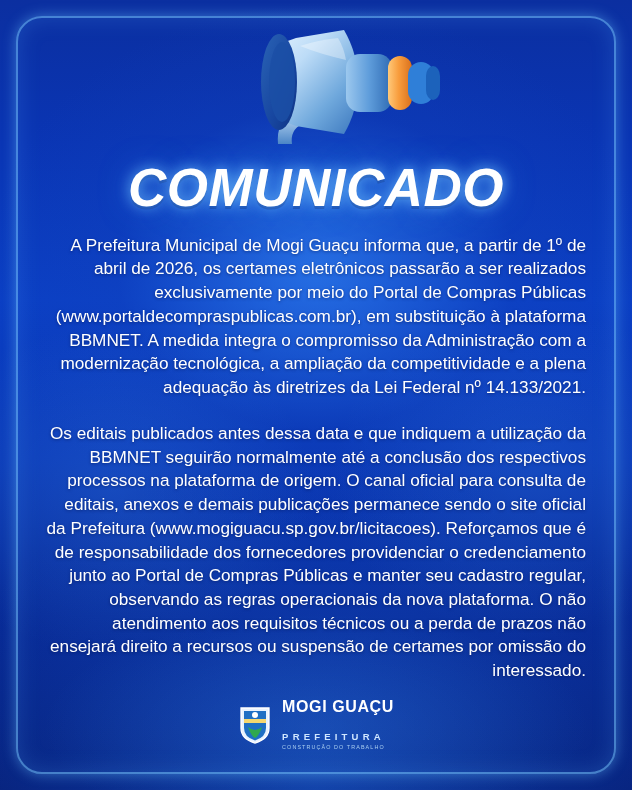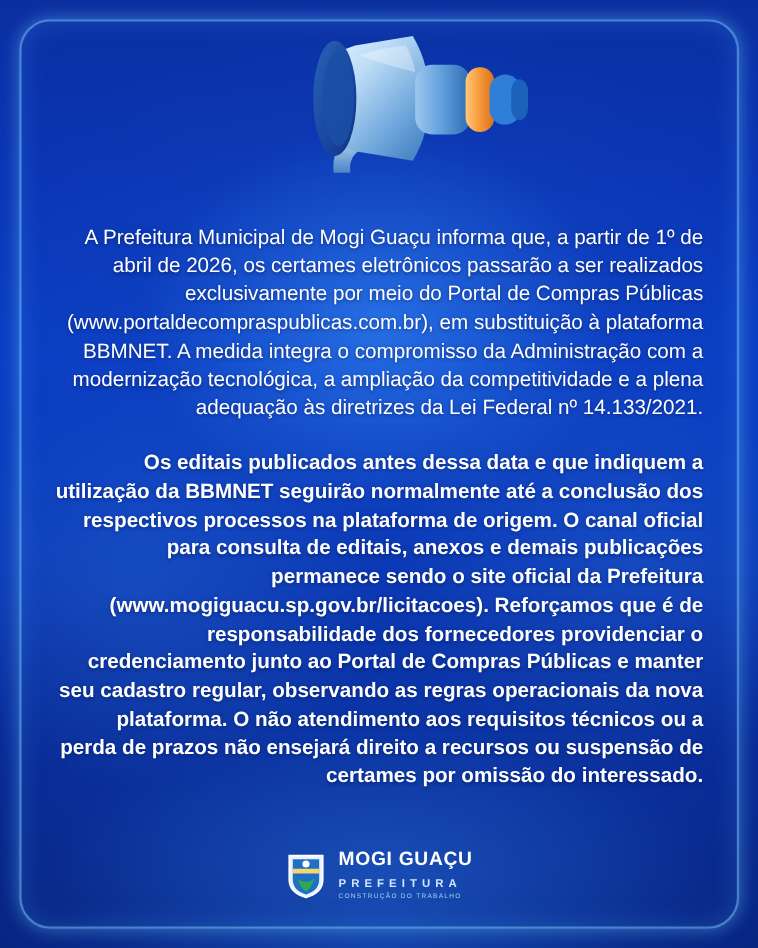--- a/index.html
+++ b/index.html
@@ -101,21 +101,21 @@
     text-align: right;
     color: #ffffff;
     font-size: 17.2px;
     line-height: 1.38;
     margin-top: 22px;
     text-shadow: 0 1px 3px rgba(0,20,80,0.55);
   }
   .body-text p {
     margin: 0 0 22px 0;
   }
-  .body-text p:last-child { margin-bottom: 16px; font-weight: bold; }
+  .body-text p:last-child { margin-bottom: 4px; }
 
   
   .footer {
     margin-top: auto;
     display: flex;
     align-items: center;
     justify-content: center;
     gap: 10px;
     padding-bottom: 22px;
   }
@@ -134,21 +134,21 @@
     font-size: 16px;
     font-weight: 700;
     color: #ffffff;
     letter-spacing: 0.6px;
   }
   .f-sub {
     font-size: 9.5px;
     font-weight: 600;
     color: #cfe6ff;
     letter-spacing: 4.2px;
-    margin-top: 7px;
+    margin-top: 17px;
   }
   .f-slogan {
     font-size: 5.4px;
     color: #a8cdf0;
     letter-spacing: 1.1px;
     margin-top: 3px;
   }
 </style>
 </head>
 <body>
@@ -200,20 +200,21 @@
         <rect x="192" y="26" width="24" height="54" rx="12" fill="url(#orangeG)"></rect>
 
         <rect x="212" y="32" width="26" height="42" rx="13" fill="#2f7fd8"></rect>
         <rect x="230" y="36" width="14" height="34" rx="10" fill="#1c62bb"></rect>
 
         <path d="M104 16 q18 -6 38 -8 q6 10 8 22 q-26 -6 -46 -14 z" fill="#ffffff" opacity="0.35"></path>
       </svg>
     </div>
 
     <div class="headline">
+      <span class="l1">COMUNICADO</span>
     </div>
 
     <div class="body-text">
       <p>A Prefeitura Municipal de Mogi Guaçu informa que, a partir de 1º de abril de 2026, os certames eletrônicos passarão a ser realizados exclusivamente por meio do Portal de Compras Públicas (www.portaldecompraspublicas.com.br), em substituição à plataforma BBMNET. A medida integra o compromisso da Administração com a modernização tecnológica, a ampliação da competitividade e a plena adequação às diretrizes da Lei Federal nº 14.133/2021.</p>
       <p>Os editais publicados antes dessa data e que indiquem a utilização da BBMNET seguirão normalmente até a conclusão dos respectivos processos na plataforma de origem. O canal oficial para consulta de editais, anexos e demais publicações permanece sendo o site oficial da Prefeitura (www.mogiguacu.sp.gov.br/licitacoes). Reforçamos que é de responsabilidade dos fornecedores providenciar o credenciamento junto ao Portal de Compras Públicas e manter seu cadastro regular, observando as regras operacionais da nova plataforma. O não atendimento aos requisitos técnicos ou a perda de prazos não ensejará direito a recursos ou suspensão de certames por omissão do interessado.</p>
     </div>
 
     <div class="footer">
       <div class="crest">
         <svg viewBox="0 0 34 40" width="34" height="40" aria-hidden="true">

